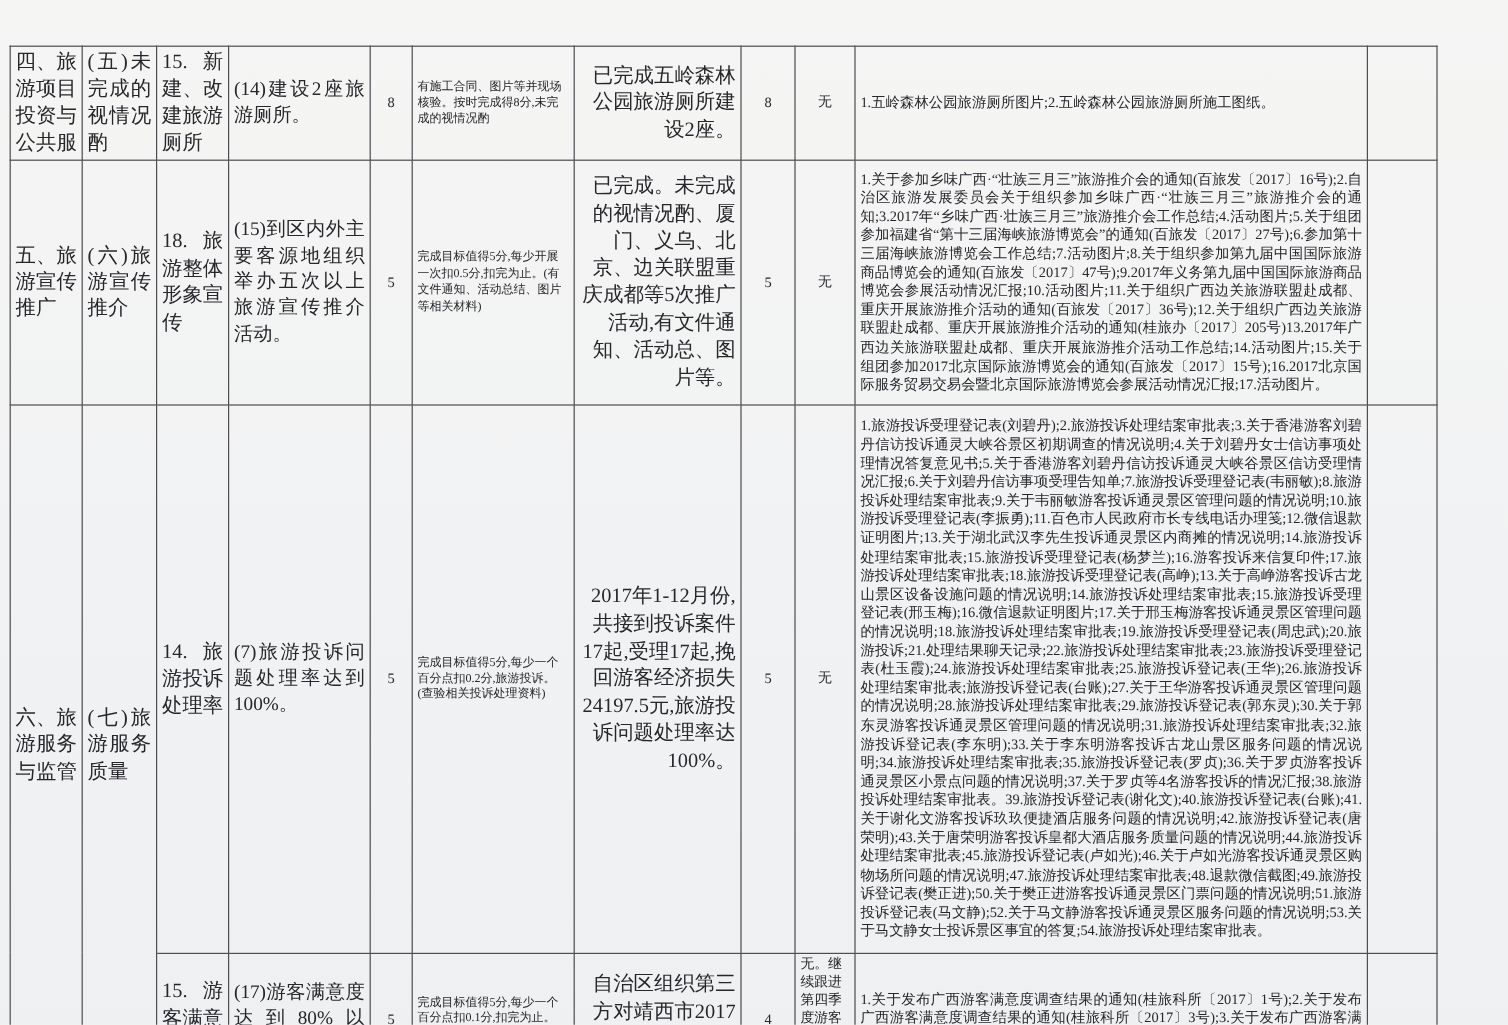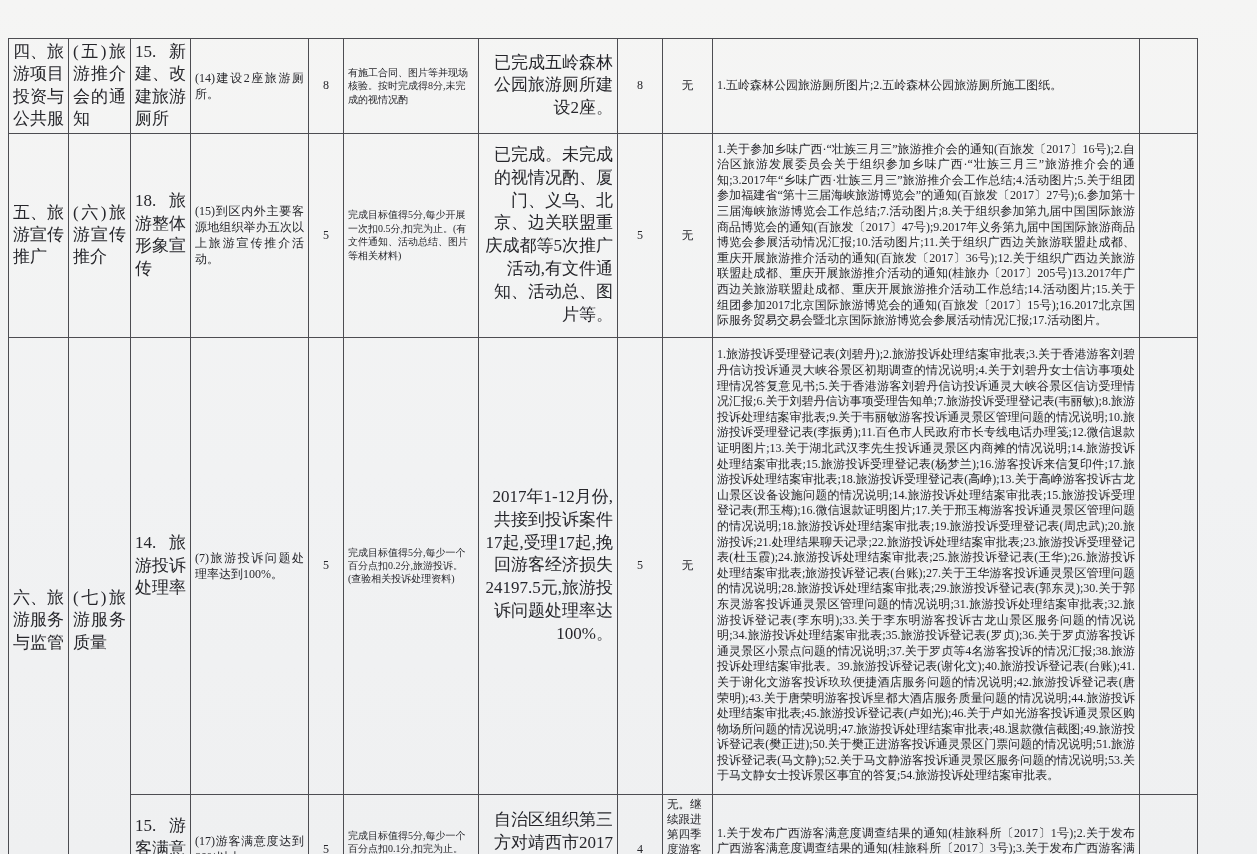--- a/index.html
+++ b/index.html
@@ -22,21 +22,21 @@
     table-layout:fixed;
   }
   table.assess td{
     border:1px solid #4d4d52;
     padding:2px 4px;
     vertical-align:middle;
     overflow:hidden;
     background:transparent;
   }
   .c-cat,.c-sub,.c-item{font-size:17px;line-height:1.32;text-align:justify;margin-top:18px;}
-  .c-task{font-size:12px;line-height:1.35;text-align:justify;font-family:Liberation Serif, serif;}
+  .c-task{font-size:16px;line-height:1.35;text-align:justify;font-family:Liberation Serif, serif;}
   .c-score,.c-award{font-size:12px;text-align:center;}
   .c-crit{font-size:10px;line-height:1.34;text-align:left;}
   .c-comp{font-size:17px;line-height:1.34;text-align:right;}
   .c-rem{font-size:11.5px;line-height:1.3;text-align:center;}
   .c-rem.long{text-align:left;}
   .c-evid{font-size:12px;line-height:15.6px;text-align:justify;}
   td.v-top{vertical-align:top;}
   .clip1{max-height:45px;overflow:hidden;}
   .clip4{max-height:80px;overflow:hidden;}
   tr.r1{height:47px;}
@@ -58,21 +58,21 @@
         <col style="width:135px">
       <col style="width:139px">
         <col style="width:45px">
         <col style="width:50px">
       <col style="width:427px">
         <col style="width:58px">
     </colgroup>
     <tbody>
       <tr class="r1">
         <td class="c-cat">四、旅游项目投资与公共服</td>
-        <td class="c-sub">(五)旅游推介会的通知</td>
+        <td class="c-sub">(五)未完成的视情况酌</td>
         <td class="c-item">15.新建、改建旅游厕所</td>
         <td class="c-task">(14)建设2座旅游厕所。</td>
         <td class="c-score">8</td>
         <td class="c-crit v-top">
             <div class="clip1">有施工合同、图片等并现场核验。按时完成得8分,未完成的视情况酌</div>
           </td>
         <td class="c-comp">已完成五岭森林公园旅游厕所建设2座。</td>
         <td class="c-award">8</td>
         <td class="c-rem">无</td>
         <td class="c-evid">1.五岭森林公园旅游厕所图片;2.五岭森林公园旅游厕所施工图纸。</td>

